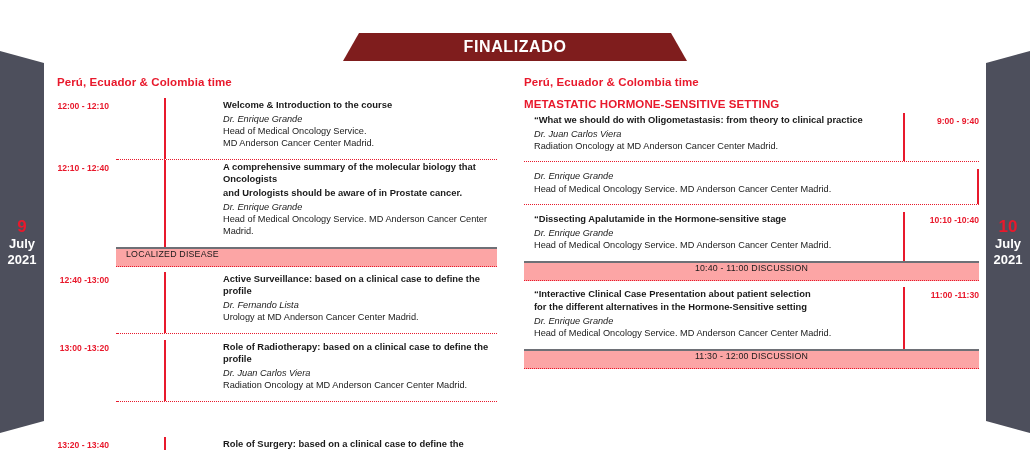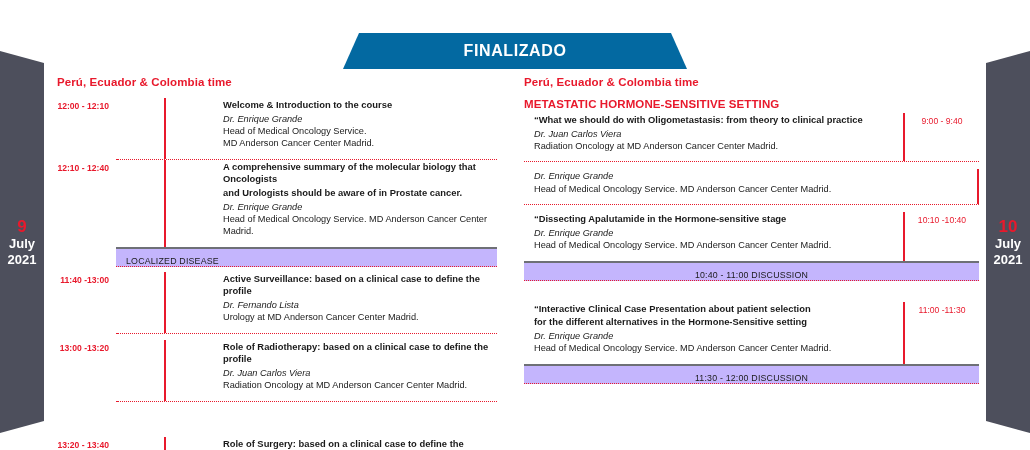--- a/index.html
+++ b/index.html
@@ -24,22 +24,22 @@
   }
   .date-tab.left  { left: 0;  clip-path: polygon(0 0, 100% 12px, 100% calc(100% - 12px), 0 100%); }
   .date-tab.right { right: 0; clip-path: polygon(0 12px, 100% 0, 100% 100%, 0 calc(100% - 12px)); }
   .date-tab .day  { font-size: 17px; font-weight: bold; color: #e8192c; line-height: 19px; }
   .date-tab .mon  { font-size: 13px; font-weight: bold; line-height: 16px; }
   .date-tab .yr   { font-size: 13px; font-weight: bold; line-height: 16px; }
 
   
   .ribbon {
     position: absolute; left: 343px; top: 33px;
-    width: 344px; height: 36px;
-    background: #0369a1;
+    width: 344px; height: 28px;
+    background: #7f1d1d;
     clip-path: polygon(16px 0, calc(100% - 16px) 0, 100% 100%, 0 100%);
     display: flex; align-items: center; justify-content: center;
   }
   .ribbon span {
     color: #ffffff; font-size: 16px; font-weight: bold; letter-spacing: .6px;
   }
 
   
   .col { position: absolute; top: 76px; }
   .col.left  { left: 57px;  width: 440px; }
@@ -64,22 +64,22 @@
   }
   .row-l .bar { flex: 0 0 2px; background: #e8192c; }
   .row-l .body { flex: 1; padding: 1px 0 9px 9px; }
 
   
   .row-r { display: flex; position: relative; }
   .row-r .body { flex: 1; padding: 1px 8px 9px 10px; }
   .row-r .bar { flex: 0 0 2px; background: #e8192c; }
   .row-r .time {
     width: 74px; flex: 0 0 74px;
-    color: #e8192c; font-size: 8.6px; font-weight: normal;
-    text-align: center; padding-top: 3px;
+    color: #e8192c; font-size: 8.6px; font-weight: bold;
+    text-align: right; padding-top: 3px;
     white-space: nowrap;
   }
 
   .t-title {
     font-size: 9.4px; font-weight: bold; color: #1a1a1a;
     line-height: 12.6px; margin-bottom: 1px;
   }
   .t-speaker {
     font-size: 9.2px; font-style: italic; color: #1a1a1a;
     line-height: 12.4px;
@@ -88,25 +88,25 @@
     font-size: 9.2px; color: #1a1a1a; line-height: 12.4px;
   }
   .sep-wrap { display: flex; }
   .sep-wrap .pad-l { flex: 0 0 59px; }
   .sep-wrap .bar { flex: 0 0 2px; background: #e8192c; }
   .sep-wrap .line { flex: 1; border-top: 1px dotted #e8192c; }
   .sep-full { border-top: 1px dotted #e8192c; width: 100%; }
 
   
   .band {
-    background: #c4b5fd;
+    background: #fca5a5;
     border-top: 2px solid #6e7076;
     border-bottom: 1px dotted #e8192c;
     height: 20px;
-    display: flex; align-items: flex-end;
+    display: flex; align-items: flex-start;
   }
   .band.left-al { padding-left: 10px; justify-content: flex-start; }
   .band.center-al { justify-content: center; }
   .band span {
     font-size: 8.8px; color: #1a1a1a; letter-spacing: .2px;
   }
   .band-offset { margin-left: 59px; }
 </style>
 </head>
 <body>
@@ -159,21 +159,21 @@
         <div class="t-speaker">Dr. Enrique Grande</div>
         <div class="t-aff">Head of Medical Oncology Service. MD Anderson Cancer Center Madrid.</div>
       </div>
     </div>
 
     <div class="band left-al band-offset">
       <span>LOCALIZED DISEASE</span>
     </div>
 
     <div class="row-l" style="padding-top:5px;">
-      <div class="time">11:40 -13:00</div>
+      <div class="time">12:40 -13:00</div>
       <div class="bar"></div>
       <div class="body">
         <div class="t-title">Active Surveillance: based on a clinical case to define the profile</div>
         <div class="t-speaker">Dr. Fernando Lista</div>
         <div class="t-aff">Urology at MD Anderson Cancer Center Madrid.</div>
       </div>
     </div>
 
     <div class="sep-wrap">
       <div class="pad-l"></div>
@@ -243,21 +243,21 @@
         <div class="t-aff">Head of Medical Oncology Service. MD Anderson Cancer Center Madrid.</div>
       </div>
       <div class="bar"></div>
       <div class="time">10:10 -10:40</div>
     </div>
 
     <div class="band center-al">
       <span>10:40  - 11:00  DISCUSSION</span>
     </div>
 
-    <div class="row-r" style="padding-top:21px;">
+    <div class="row-r" style="padding-top:6px;">
       <div class="body">
         <div class="t-title">“Interactive Clinical Case Presentation about patient selection</div>
         <div class="t-title">for the different alternatives in the Hormone-Sensitive setting</div>
         <div class="t-speaker">Dr. Enrique Grande</div>
         <div class="t-aff">Head of Medical Oncology Service. MD Anderson Cancer Center Madrid.</div>
       </div>
       <div class="bar"></div>
       <div class="time">11:00 -11:30</div>
     </div>
 

